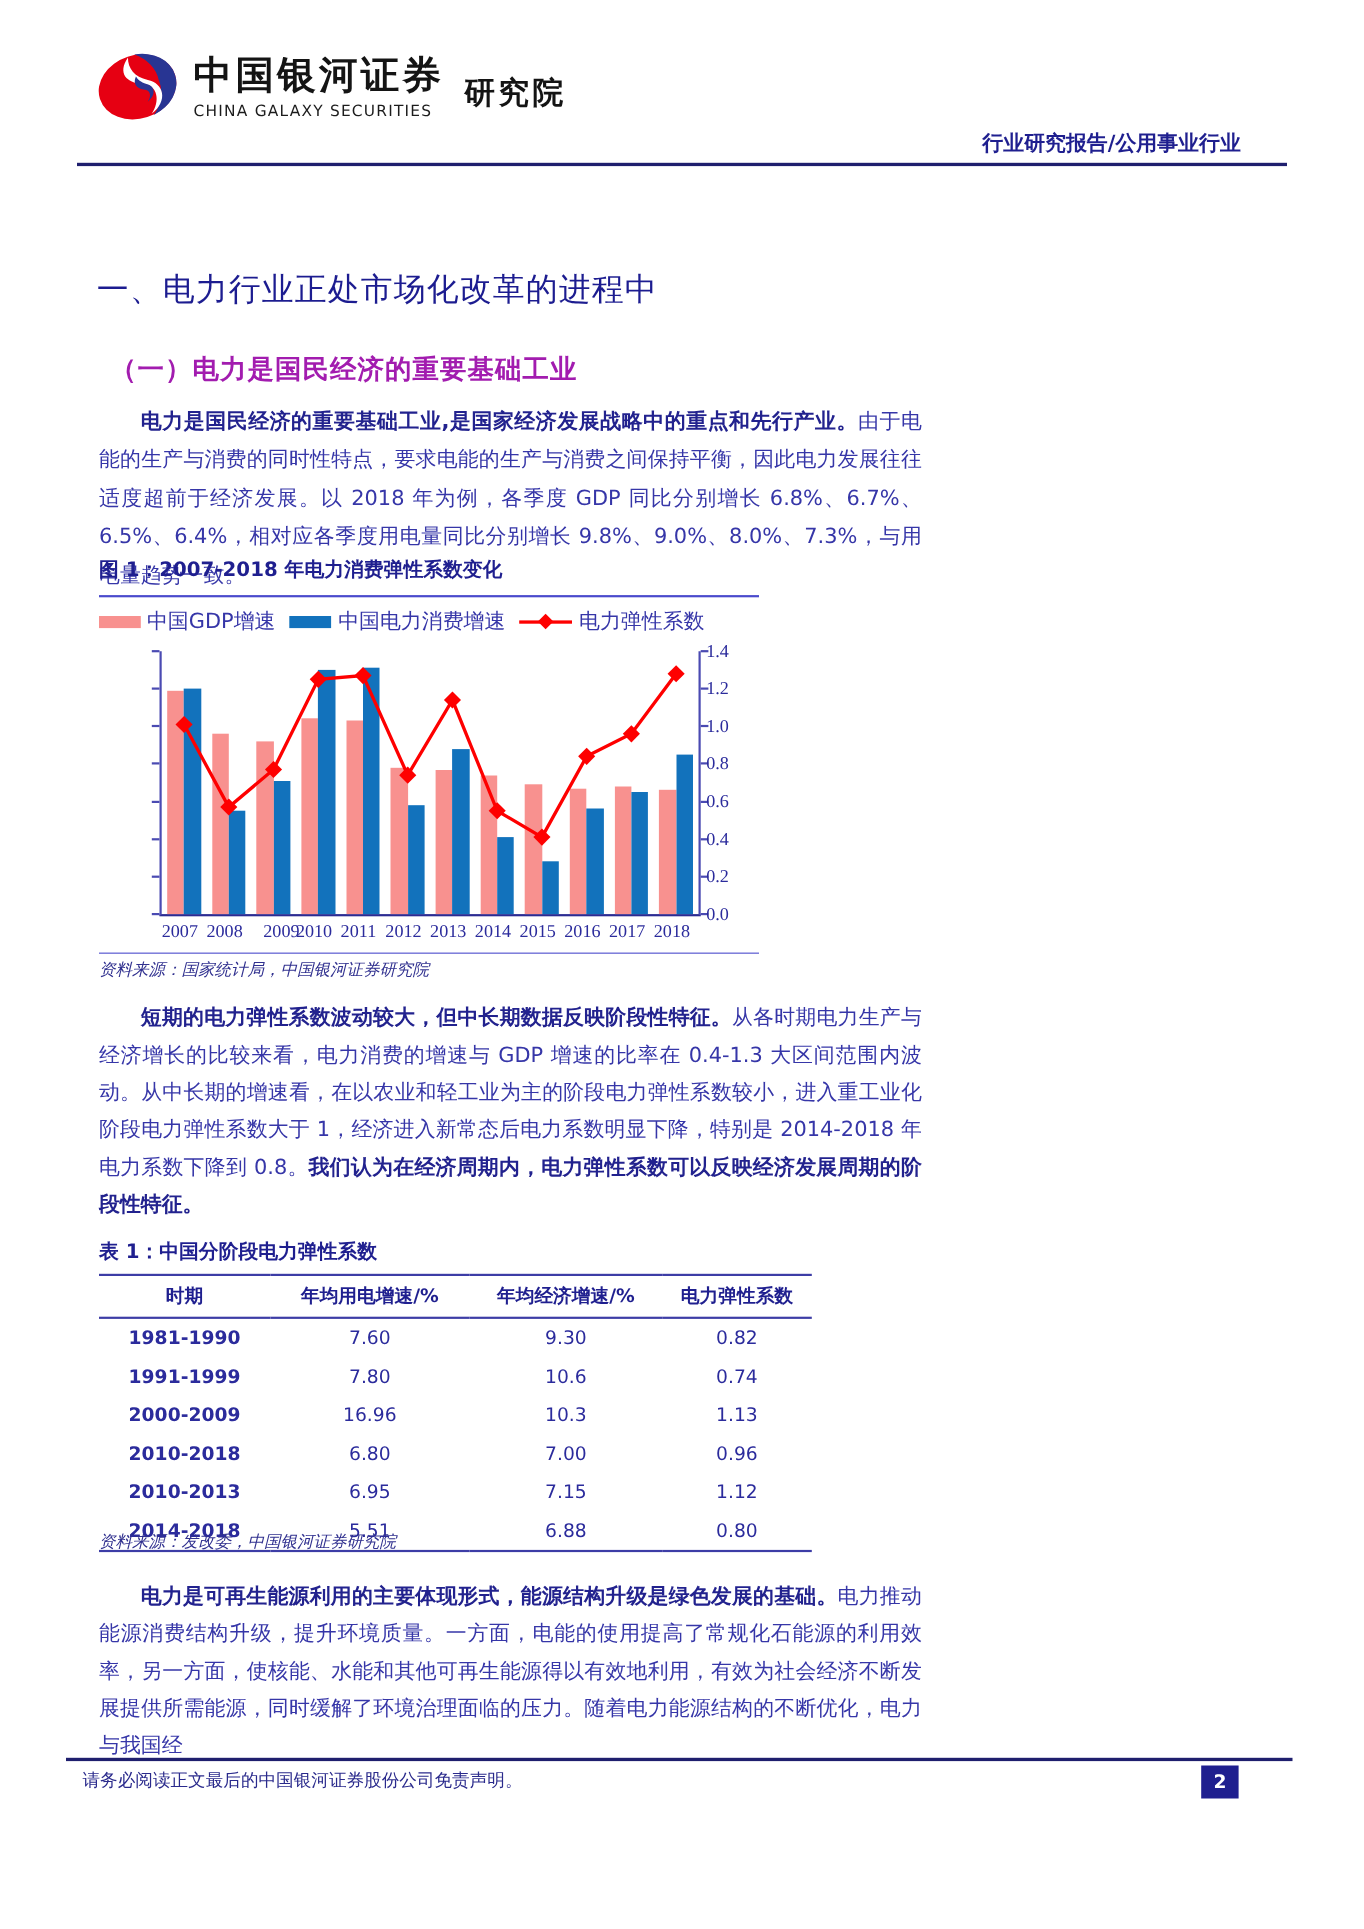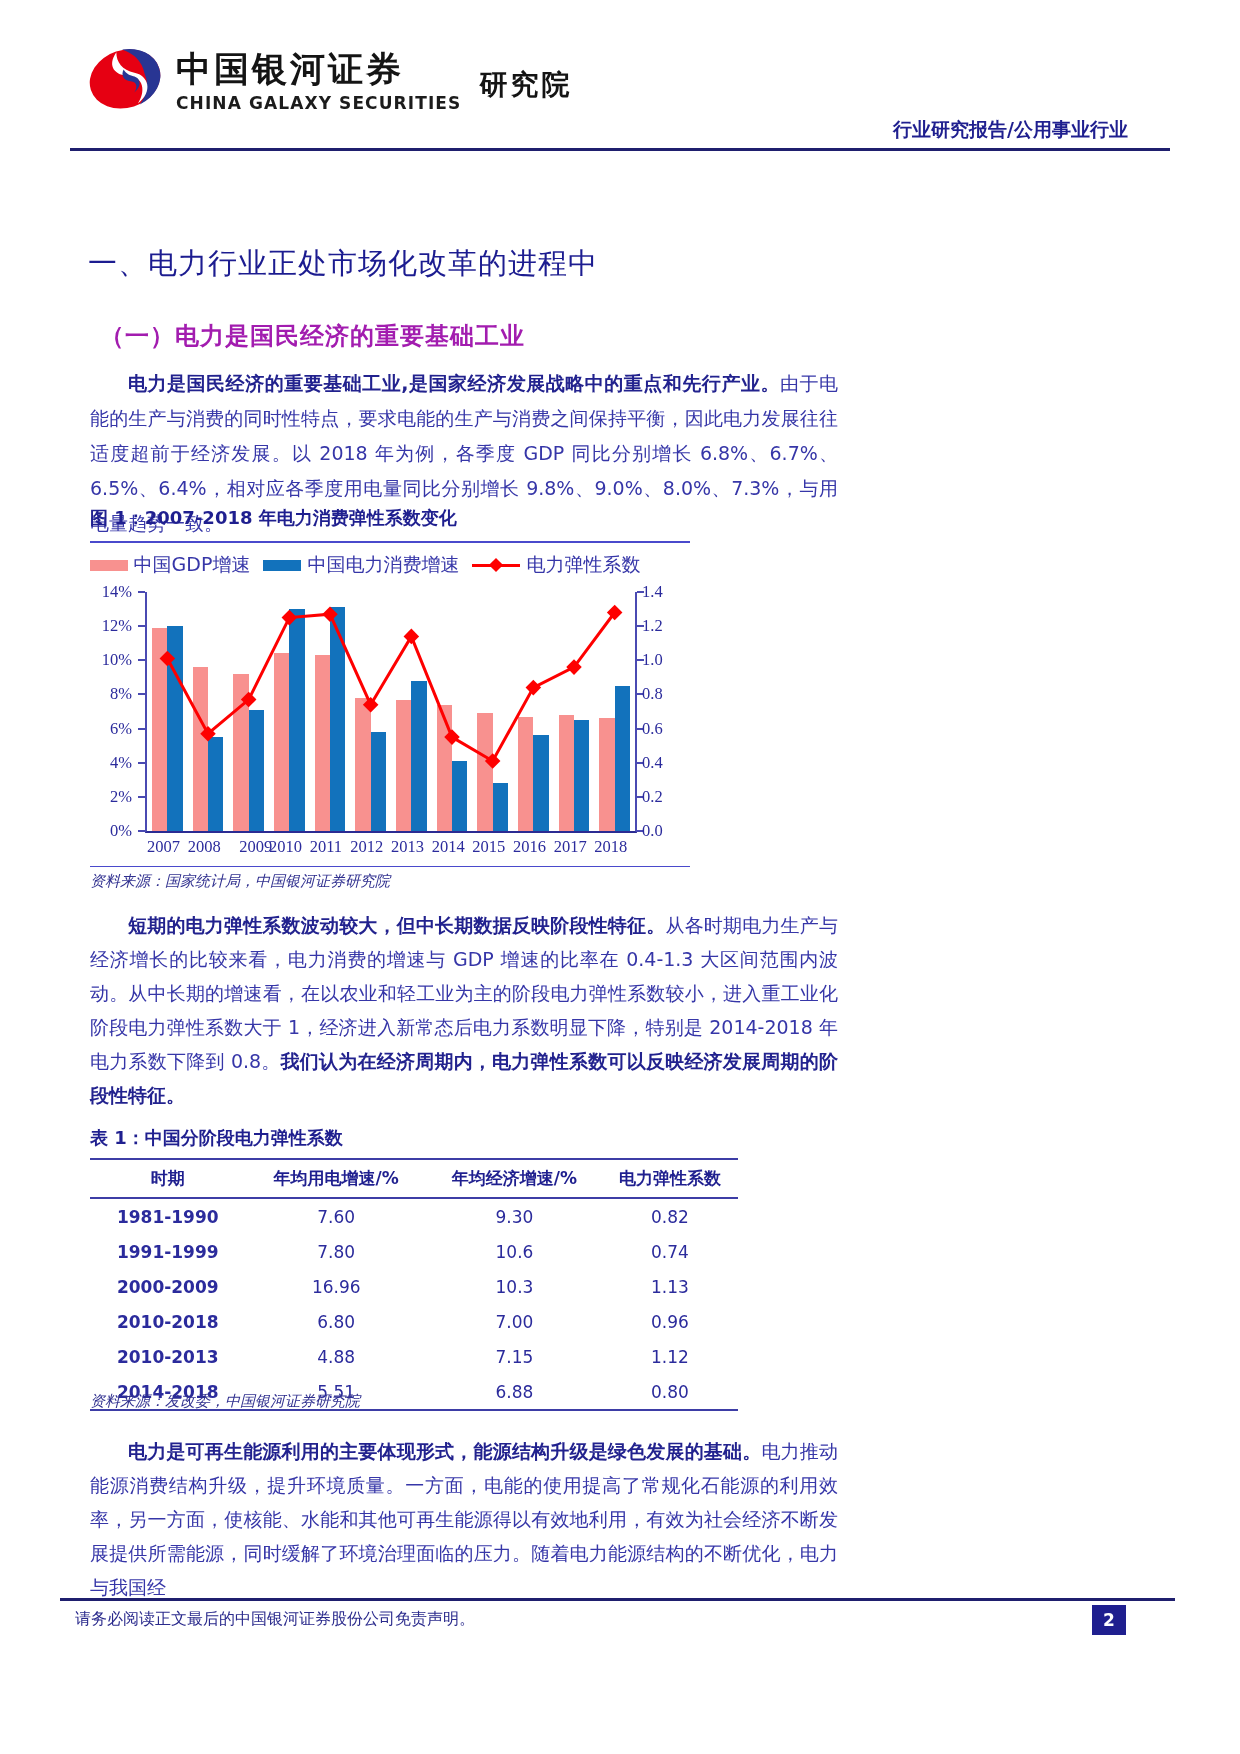--- a/index.html
+++ b/index.html
@@ -3,21 +3,21 @@
 <meta charset="utf-8">
 <style>
   html,body{margin:0;padding:0;background:#888;}
   .page{position:relative;width:1240px;height:1754px;background:#fff;overflow:hidden;
         font-family:"DejaVu Sans","Liberation Sans",sans-serif;}
   
   .logo{position:absolute;left:84px;top:40px;display:flex;align-items:flex-start;}
   .logo-icon{width:82px;height:78px;flex:0 0 auto;}
   .brand{margin-left:10px;margin-top:8px;}
   .brand-cn{font-size:35px;font-weight:bold;color:#141414;letter-spacing:3px;line-height:42px;}
-  .brand-en{font-size:17px;font-weight:bold;color:#1c1c1c;letter-spacing:1.1px;margin-top:3px;}
+  .brand-en{font-size:14px;font-weight:normal;color:#1c1c1c;letter-spacing:1.1px;margin-top:3px;}
   .brand-suffix{margin-left:18px;margin-top:26px;font-size:28px;font-weight:bold;color:#141414;letter-spacing:3px;}
   .report-type{position:absolute;top:117px;right:112px;font-size:19px;font-weight:bold;color:#1F1F8F;}
   .header-rule{position:absolute;top:148px;left:70px;width:1100px;height:3px;background:#1F1F6E;}
   
   .section-h{position:absolute;top:244px;left:88px;font-size:29px;font-weight:normal;color:#1C1C90;letter-spacing:1px;}
   .subsection-h{position:absolute;top:320px;left:100px;font-size:24px;font-weight:600;color:#a21caf;letter-spacing:1px;}
   
   .body-p{position:absolute;left:90px;width:748px;font-size:19px;line-height:34px;
           color:#3636A8;text-align:justify;text-indent:2em;margin:0;}
   .body-p b{color:#22228E;}
@@ -104,30 +104,20 @@
         <span>中国电力消费增速</span>
       </span>
       <span class="leg-item">
         <span class="line-sw">
             <span class="diamond"></span>
           </span>
         <span>电力弹性系数</span>
       </span>
     </div>
     <div class="plot-wrap">
-      <div class="ylabels left">
-          <div class="yl" style="top: 0px;">14%</div>
-          <div class="yl" style="top: 34.1429px;">12%</div>
-          <div class="yl" style="top: 68.2857px;">10%</div>
-          <div class="yl" style="top: 102.429px;">8%</div>
-          <div class="yl" style="top: 136.571px;">6%</div>
-          <div class="yl" style="top: 170.714px;">4%</div>
-          <div class="yl" style="top: 204.857px;">2%</div>
-          <div class="yl" style="top: 239px;">0%</div>
-        </div>
       <div class="plot-area">
           <div class="bar" style="left: 5.08333px; width: 15.25px; height: 203.15px; background: rgb(248, 145, 143);"></div>
           <div class="bar" style="left: 45.75px; width: 15.25px; height: 163.886px; background: rgb(248, 145, 143);"></div>
           <div class="bar" style="left: 86.4167px; width: 15.25px; height: 157.057px; background: rgb(248, 145, 143);"></div>
           <div class="bar" style="left: 127.083px; width: 15.25px; height: 177.543px; background: rgb(248, 145, 143);"></div>
           <div class="bar" style="left: 167.75px; width: 15.25px; height: 175.836px; background: rgb(248, 145, 143);"></div>
           <div class="bar" style="left: 208.417px; width: 15.25px; height: 133.157px; background: rgb(248, 145, 143);"></div>
           <div class="bar" style="left: 249.083px; width: 15.25px; height: 131.45px; background: rgb(248, 145, 143);"></div>
           <div class="bar" style="left: 289.75px; width: 15.25px; height: 126.329px; background: rgb(248, 145, 143);"></div>
           <div class="bar" style="left: 330.417px; width: 15.25px; height: 117.793px; background: rgb(248, 145, 143);"></div>
@@ -237,21 +227,21 @@
           <td>1.13</td>
         </tr>
         <tr>
           <td>2010-2018</td>
           <td>6.80</td>
           <td>7.00</td>
           <td>0.96</td>
         </tr>
         <tr>
           <td>2010-2013</td>
-          <td>4.88</td>
+          <td>6.95</td>
           <td>7.15</td>
           <td>1.12</td>
         </tr>
         <tr class="last">
           <td>2014-2018</td>
           <td>5.51</td>
           <td>6.88</td>
           <td>0.80</td>
         </tr>
       </tbody>

